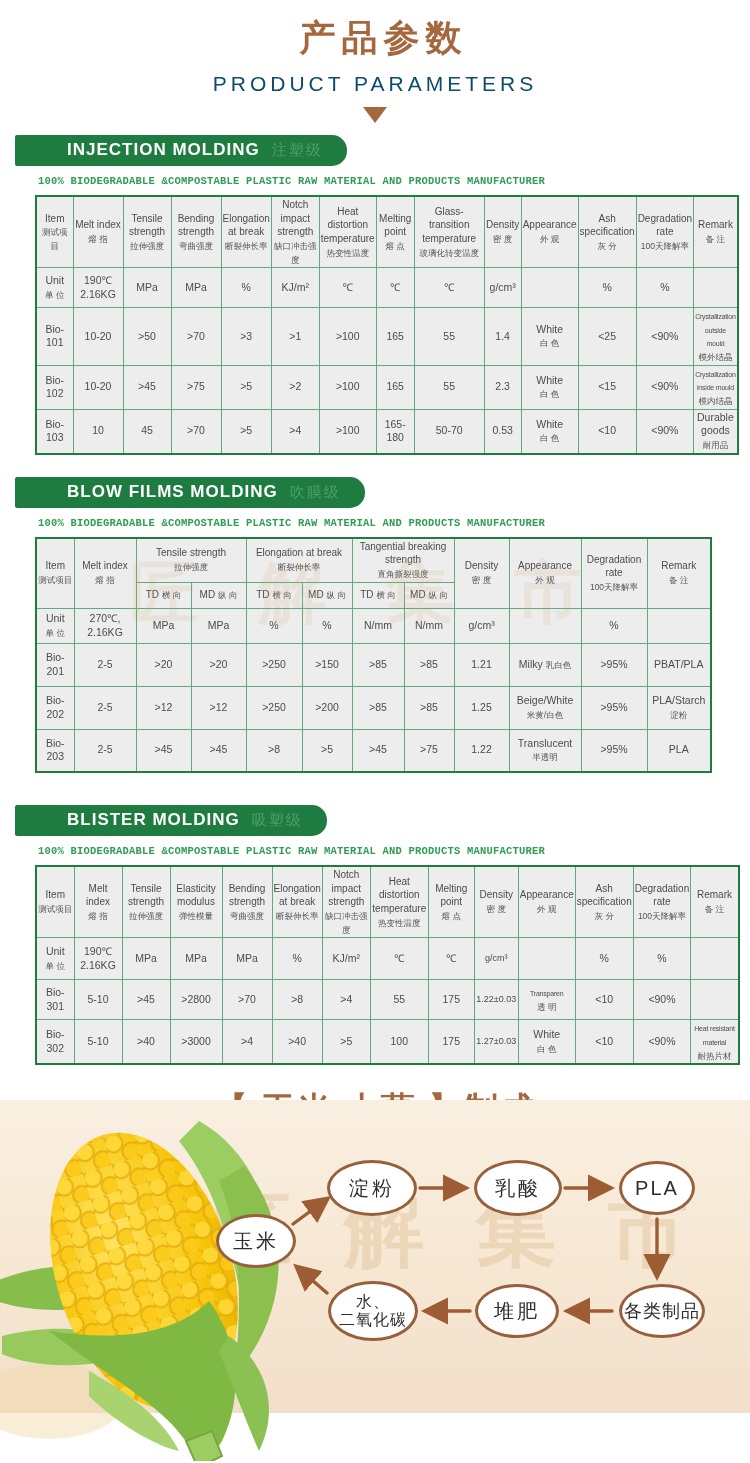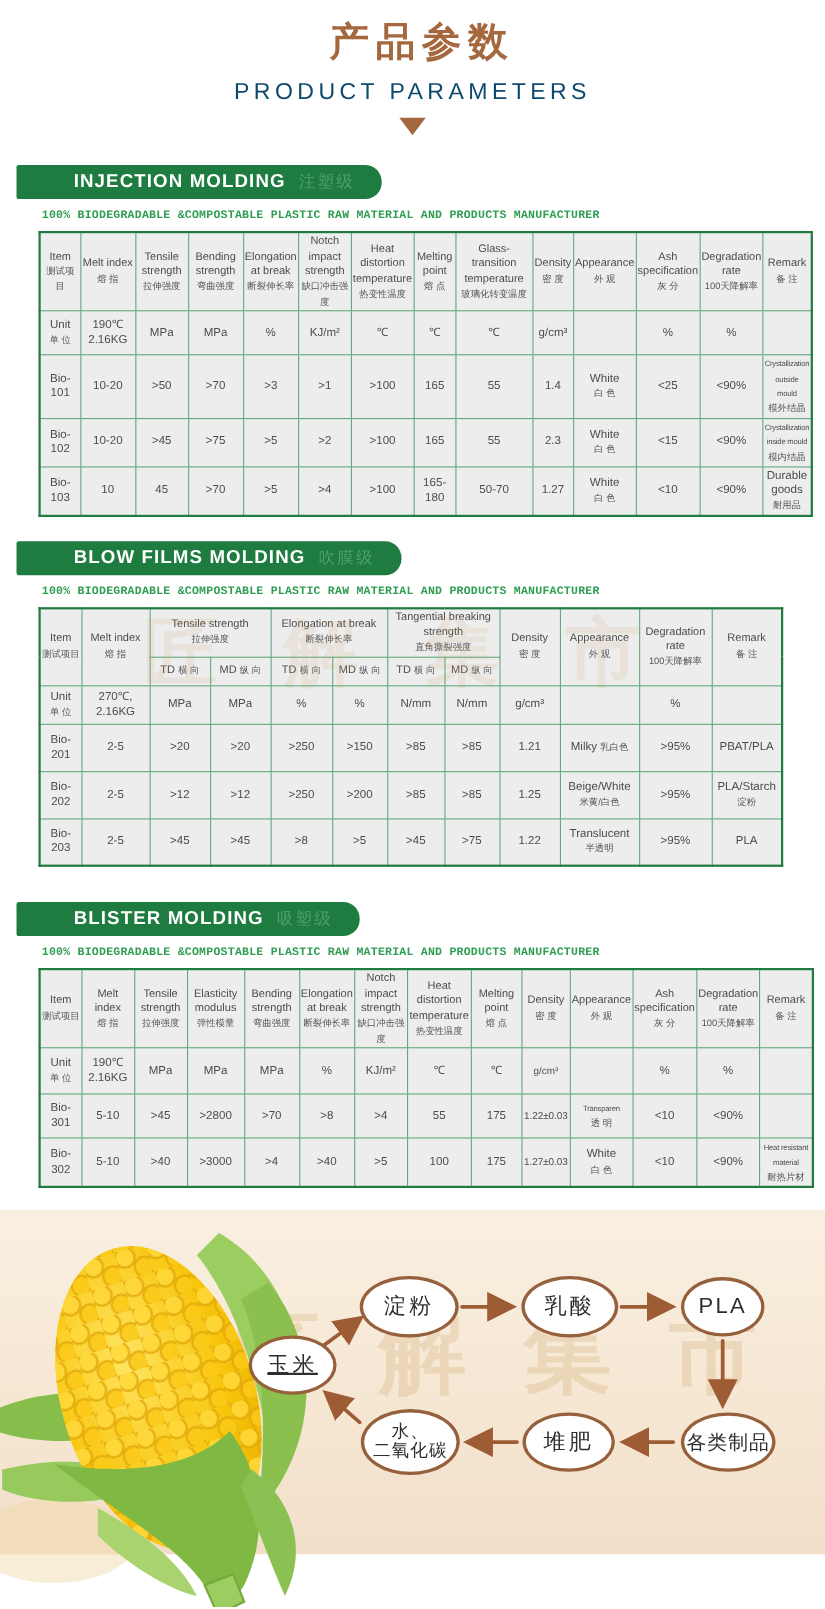--- a/index.html
+++ b/index.html
@@ -7,21 +7,21 @@
         font-family:"Liberation Sans",sans-serif;}
 
   
   .hd{text-align:center;padding-top:14px;}
   .hd-cn{font-size:36px;font-weight:bold;color:#a5683e;letter-spacing:6px;text-indent:6px;padding-left:11px;}
   .hd-en{font-size:21px;color:#0c4a6e;letter-spacing:4px;margin-top:9px;}
   .hd-tri{width:0;height:0;border-left:12px solid transparent;border-right:12px solid transparent;
           border-top:16px solid #a5683e;margin:11px auto 0;}
 
   
-  .sec{margin-top:27px;}
+  .sec{margin-top:12px;}
   .sec2{margin-top:22px;} .sec3{margin-top:32px;}
   .banner{display:inline-block;margin-left:15px;background:#1e7c40;color:#fff;font-weight:bold;
           font-size:17px;letter-spacing:1px;padding:5px 24px 6px 52px;border-radius:2px 15px 15px 2px;}
   .banner-cn{margin-left:12px;color:#4f9f6b;font-weight:normal;font-size:15px;letter-spacing:2px;}
   .tagline{margin:9px 0 8px 38px;color:#2f9e53;font-size:10.5px;font-weight:bold;letter-spacing:0.2px;font-family:Liberation Mono, monospace;}
 
   
   table.spec{margin-left:35px;border-collapse:collapse;border:2px solid #1e7c40;background:#ededed;
              table-layout:fixed;}
   .spec th,.spec td{border:1px solid #63a97c;font-size:10.5px;color:#4c4c4c;text-align:center;
@@ -46,21 +46,21 @@
          background:linear-gradient(180deg,#f9efe1 0%,#f6e7d3 55%,#f2dfca 100%);}
   .corn{position:absolute;left:-6px;top:1106px;width:335px;height:355px;z-index:1;}
   .wm{position:absolute;color:#c79a57;font-family:"DejaVu Serif",serif;font-weight:bold;
       pointer-events:none;white-space:nowrap;}
   .wm-table{top:548px;left:130px;font-size:68px;letter-spacing:60px;opacity:.12;z-index:3;}
   .wm-panel{top:1178px;left:212px;font-size:80px;letter-spacing:52px;opacity:.22;z-index:1;}
   .flow-arrows{position:absolute;left:0;top:1100px;width:750px;height:313px;z-index:2;}
   .node{position:absolute;z-index:3;background:#fff;border:3px solid #96603c;border-radius:50%;
         display:flex;align-items:center;justify-content:center;color:#2e2e2e;font-size:20px;
         letter-spacing:3px;white-space:pre-line;text-align:center;line-height:1.15;box-sizing:border-box;}
-  .n-corn  {left:226px;top:1214px;width:80px;height:54px;text-decoration:underline;}
+  .n-corn  {left:216px;top:1214px;width:80px;height:54px;}
   .n-starch{left:327px;top:1160px;width:90px;height:56px;}
   .n-lactic{left:474px;top:1160px;width:88px;height:56px;}
   .n-pla   {left:619px;top:1161px;width:76px;height:54px;letter-spacing:2px;}
   .n-products{left:619px;top:1284px;width:86px;height:54px;font-size:18px;letter-spacing:1px;}
   .n-compost {left:475px;top:1284px;width:84px;height:54px;}
   .n-water   {left:328px;top:1281px;width:90px;height:60px;font-size:16px;letter-spacing:1px;}
 </style>
 </head>
 <body>
 
@@ -164,21 +164,21 @@
           <tr>
             <td>Bio-103</td>
             <td>10</td>
             <td>45</td>
             <td>&gt;70</td>
             <td>&gt;5</td>
             <td>&gt;4</td>
             <td>&gt;100</td>
             <td>165-180</td>
             <td>50-70</td>
-            <td>1.27</td>
+            <td>0.53</td>
             <td><span class="cm">White</span><br><span class="cs">白  色</span></td>
             <td>&lt;10</td>
             <td>&lt;90%</td>
             <td><span class="cm">Durable goods</span><br><span class="cs">耐用品</span></td>
           </tr>
         </tbody>
       </table>
   </div>
 
   <div class="sec sec2">

